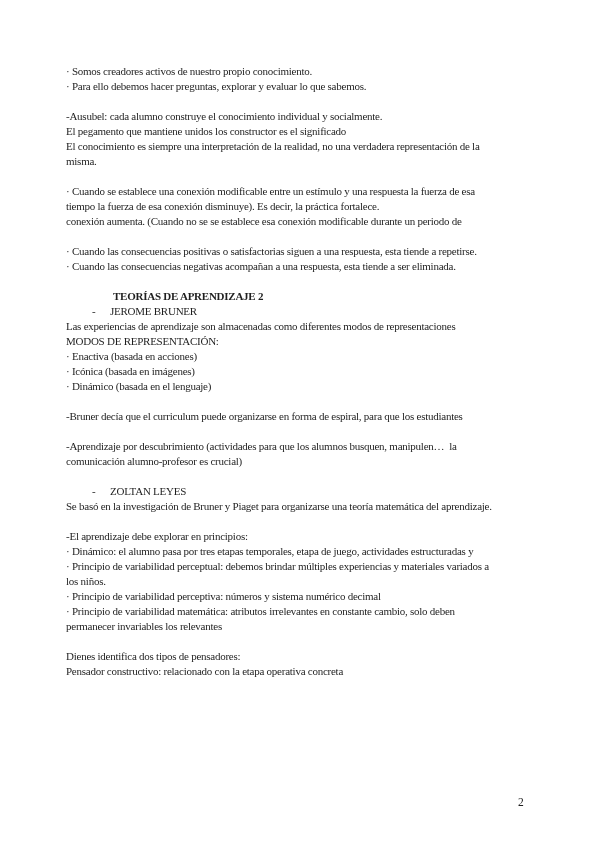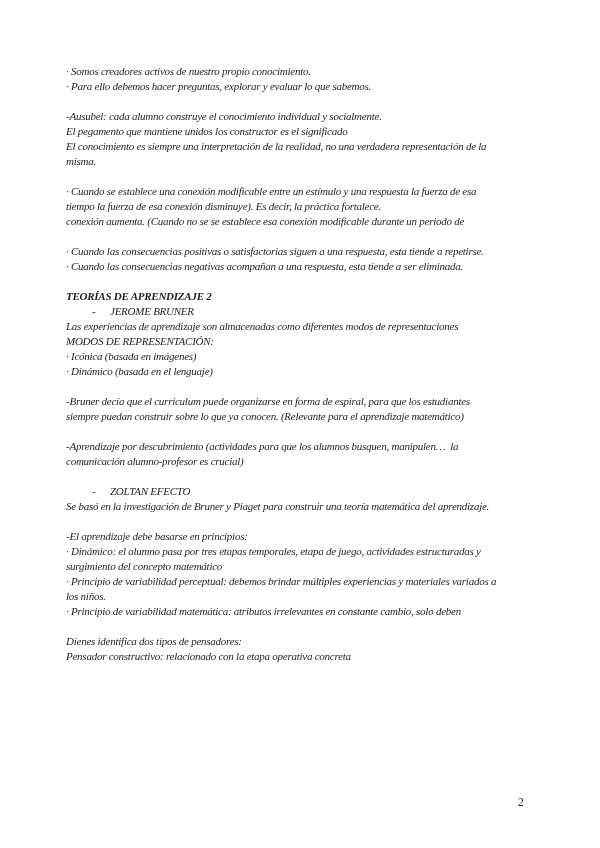--- a/index.html
+++ b/index.html
@@ -21,27 +21,27 @@
     left: 66px;
     top: 64px;
     width: 478px;
     font-size: 11px;
     line-height: 15px;
     letter-spacing: -0.25px;
   }
   .line {
     height: 15px;
     white-space: pre;
-    font-style: italic;
   }
   .line.blank {
     height: 15px;
   }
   .line.bold {
     font-weight: bold;
+    margin-left: 47px;
   }
   .line.dash-item {
     padding-left: 26px;
   }
   .marker {
     display: inline-block;
     width: 18px;
   }
   .page-number {
     position: absolute;
@@ -68,36 +68,37 @@
       <div class="line">tiempo la fuerza de esa conexión disminuye). Es decir, la práctica fortalece.</div>
       <div class="line">conexión aumenta. (Cuando no se se establece esa conexión modificable durante un periodo de</div>
       <div class="line blank"></div>
       <div class="line">· Cuando las consecuencias positivas o satisfactorias siguen a una respuesta, esta tiende a repetirse.</div>
       <div class="line">· Cuando las consecuencias negativas acompañan a una respuesta, esta tiende a ser eliminada.</div>
       <div class="line blank"></div>
       <div class="line bold">TEORÍAS DE APRENDIZAJE 2</div>
       <div class="line dash-item"><span class="marker">-</span><span>JEROME BRUNER</span></div>
       <div class="line">Las experiencias de aprendizaje son almacenadas como diferentes modos de representaciones</div>
       <div class="line">MODOS DE REPRESENTACIÓN:</div>
+      <div class="line">· Enactiva (basada en acciones)</div>
       <div class="line">· Icónica (basada en imágenes)</div>
       <div class="line">· Dinámico (basada en el lenguaje)</div>
       <div class="line blank"></div>
       <div class="line">-Bruner decía que el curriculum puede organizarse en forma de espiral, para que los estudiantes</div>
-      <div class="line">siempre puedan construir sobre lo que ya conocen. (Relevante para el aprendizaje matemático)</div>
       <div class="line blank"></div>
       <div class="line">-Aprendizaje por descubrimiento (actividades para que los alumnos busquen, manipulen…  la</div>
       <div class="line">comunicación alumno-profesor es crucial)</div>
       <div class="line blank"></div>
-      <div class="line dash-item"><span class="marker">-</span><span>ZOLTAN EFECTO</span></div>
-      <div class="line">Se basó en la investigación de Bruner y Piaget para construir una teoría matemática del aprendizaje.</div>
+      <div class="line dash-item"><span class="marker">-</span><span>ZOLTAN LEYES</span></div>
+      <div class="line">Se basó en la investigación de Bruner y Piaget para organizarse una teoría matemática del aprendizaje.</div>
       <div class="line blank"></div>
-      <div class="line">-El aprendizaje debe basarse en principios:</div>
+      <div class="line">-El aprendizaje debe explorar en principios:</div>
       <div class="line">· Dinámico: el alumno pasa por tres etapas temporales, etapa de juego, actividades estructuradas y</div>
-      <div class="line">surgimiento del concepto matemático</div>
       <div class="line">· Principio de variabilidad perceptual: debemos brindar múltiples experiencias y materiales variados a</div>
       <div class="line">los niños.</div>
+      <div class="line">· Principio de variabilidad perceptiva: números y sistema numérico decimal</div>
       <div class="line">· Principio de variabilidad matemática: atributos irrelevantes en constante cambio, solo deben</div>
+      <div class="line">permanecer invariables los relevantes</div>
       <div class="line blank"></div>
       <div class="line">Dienes identifica dos tipos de pensadores:</div>
       <div class="line">Pensador constructivo: relacionado con la etapa operativa concreta</div>
     </div>
   <div class="page-number">2</div>
 </div>
 
 </body></html>

